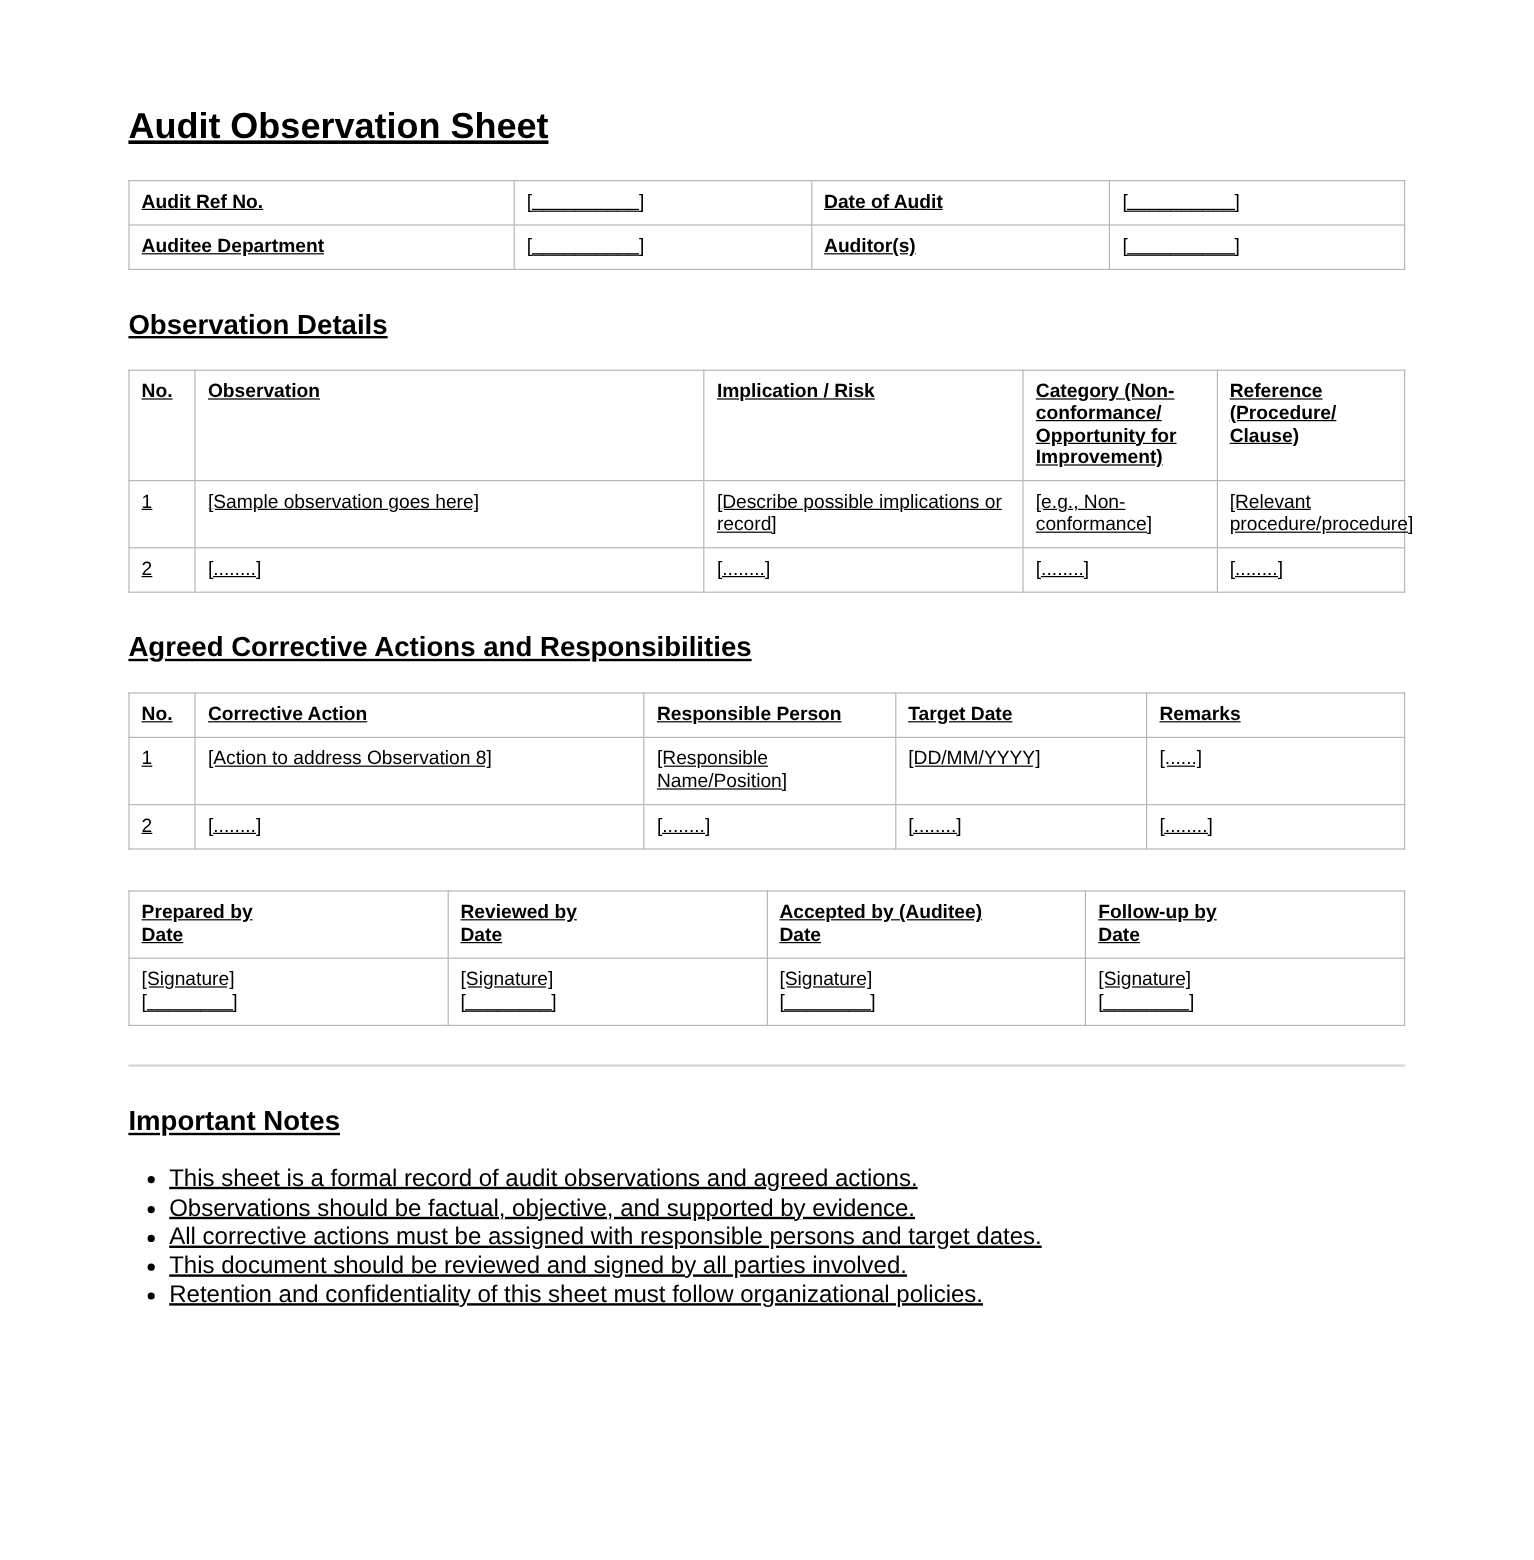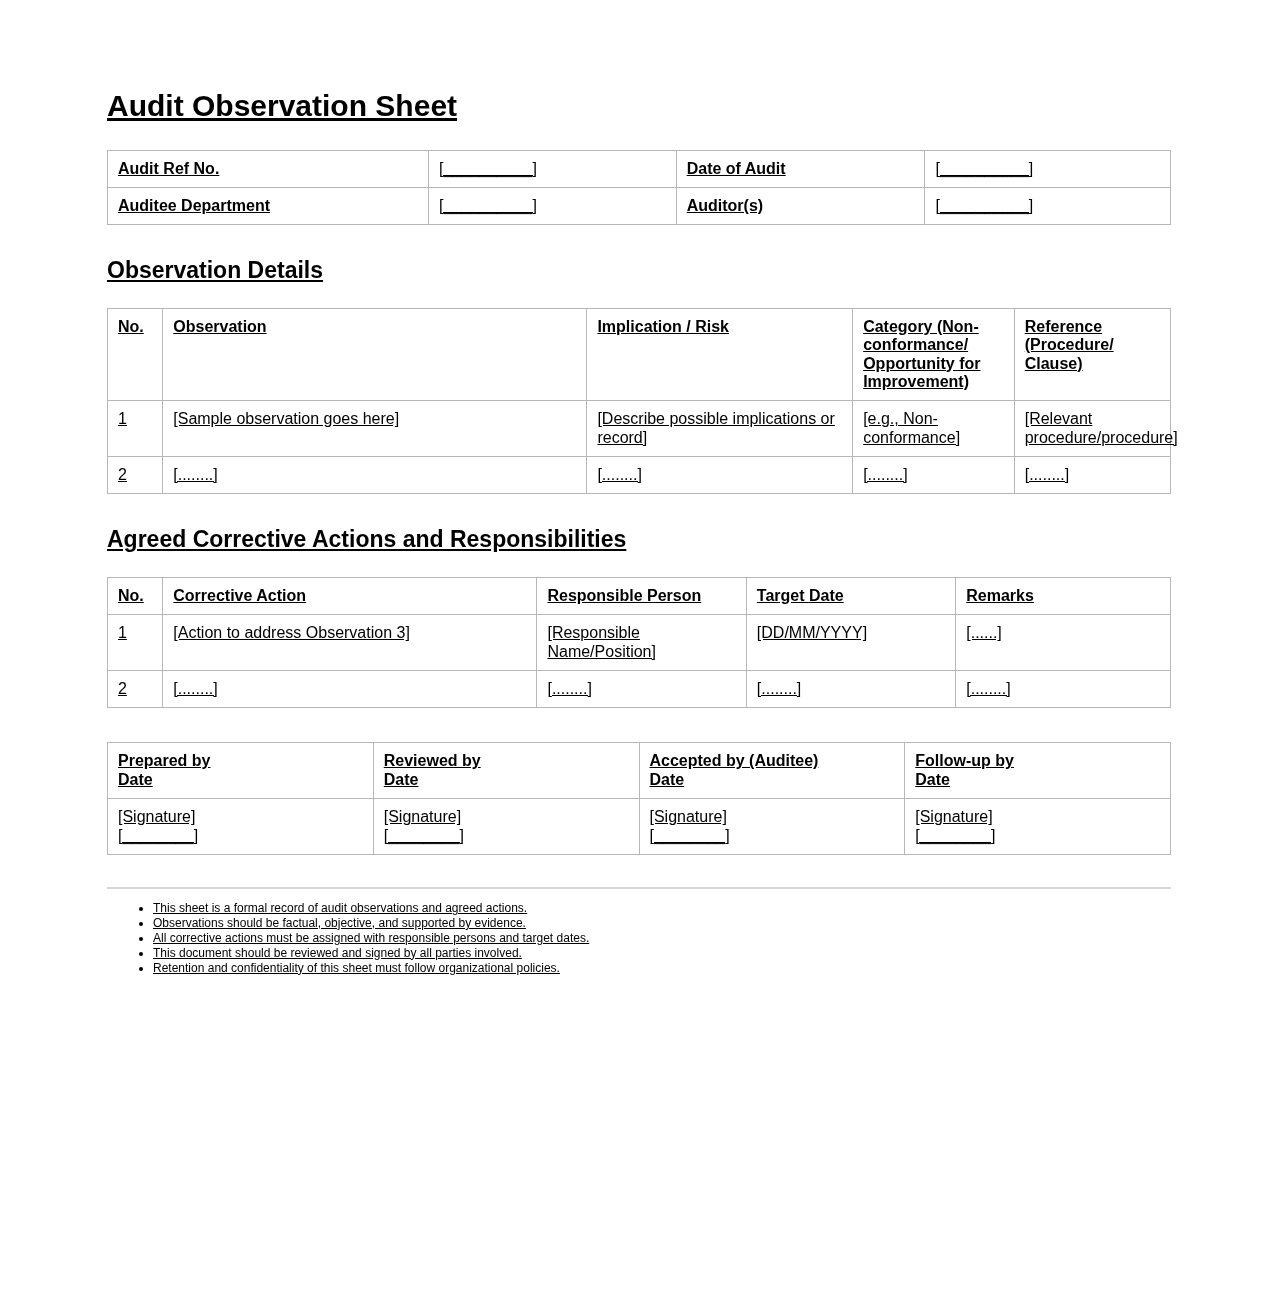--- a/index.html
+++ b/index.html
@@ -47,23 +47,23 @@
   hr.section-divider {
     border: none;
     border-top: 2px solid #d6d6d6;
     margin: 32px 0 0 0;
   }
   ul.notes {
     margin: 13px 0 0 0;
     padding-left: 30px;
   }
   ul.notes li {
-    font-size: 12px;
+    font-size: 20px;
     line-height: 1.16;
-    margin: 0 0 1px 16px;
+    margin: 0 0 1px 4px;
   }
 </style>
 </head>
 <body>
 
 <div class="page">
 
   <h1>Audit Observation Sheet</h1>
 
   <table>
@@ -141,21 +141,21 @@
         <th>No.</th>
         <th>Corrective Action</th>
         <th>Responsible Person</th>
         <th>Target Date</th>
         <th>Remarks</th>
       </tr>
     </thead>
     <tbody>
       <tr>
         <td>1</td>
-        <td>[Action to address Observation 3]</td>
+        <td>[Action to address Observation 8]</td>
         <td>[Responsible Name/Position]</td>
         <td>[DD/MM/YYYY]</td>
         <td>[......]</td>
       </tr>
       <tr>
         <td>2</td>
         <td>[........]</td>
         <td>[........]</td>
         <td>[........]</td>
         <td>[........]</td>
@@ -207,20 +207,21 @@
         <td>
           <span class="block">[Signature]</span>
           <span class="block">[________]</span>
         </td>
       </tr>
     </tbody>
   </table>
 
   <hr class="section-divider">
 
+  <h2>Important Notes</h2>
 
   <ul class="notes">
     <li>This sheet is a formal record of audit observations and agreed actions.</li>
     <li>Observations should be factual, objective, and supported by evidence.</li>
     <li>All corrective actions must be assigned with responsible persons and target dates.</li>
     <li>This document should be reviewed and signed by all parties involved.</li>
     <li>Retention and confidentiality of this sheet must follow organizational policies.</li>
   </ul>
 
 </div>

